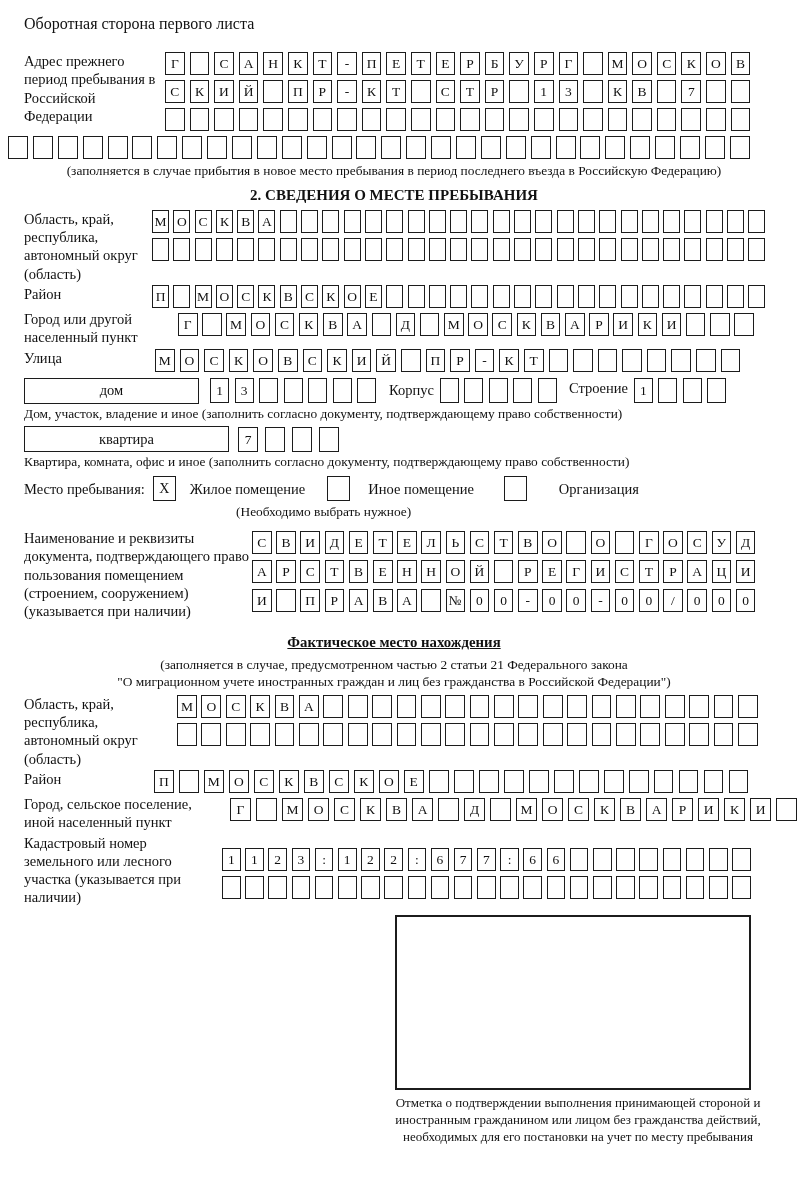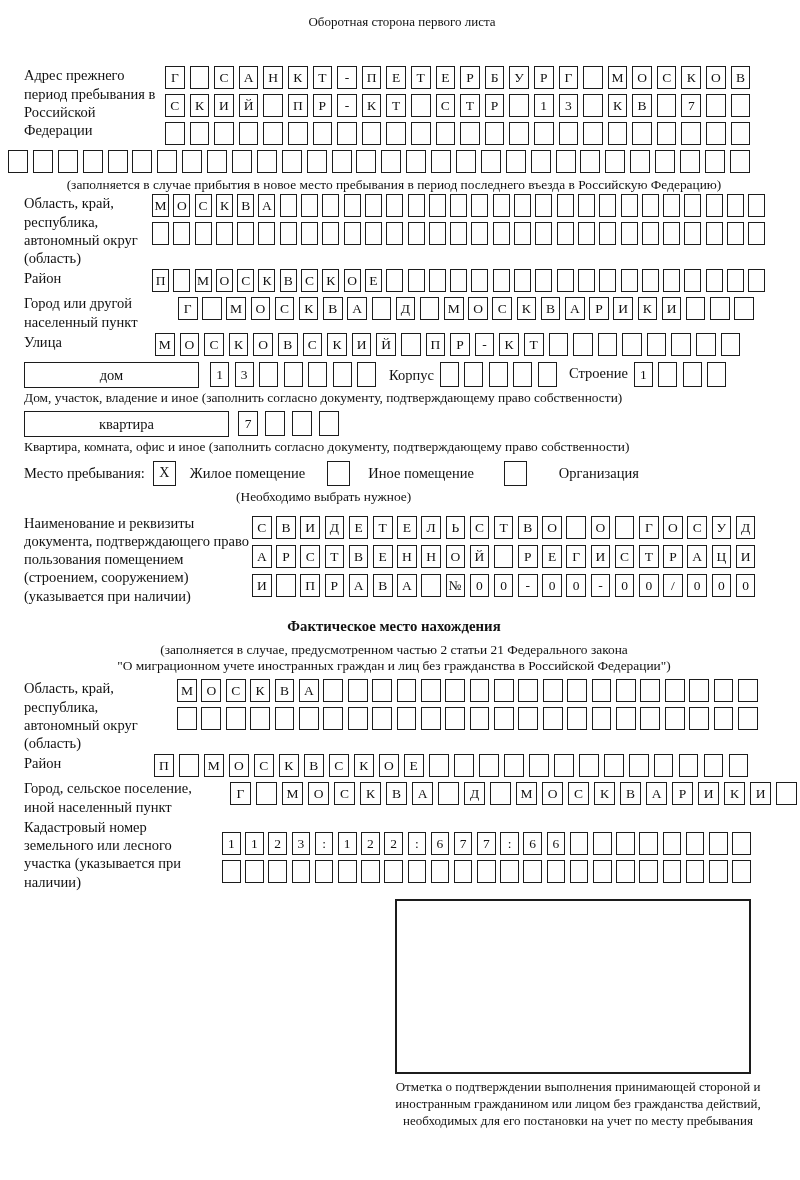--- a/index.html
+++ b/index.html
@@ -6,21 +6,21 @@
   .page{
     position:relative;
     width:800px;height:1180px;
     background:#fff;color:#111;
     font-family:"Liberation Serif","DejaVu Serif",serif;
     font-size:14.5px;line-height:1.26;
     overflow:hidden;
     box-sizing:border-box;
     padding:14px 0 0 24px;
   }
-  .hdr{width:756px;text-align:center;font-size:13px;margin-bottom:36px;}
+  .hdr{width:756px;text-align:left;font-size:16px;margin-bottom:18px;}
   .line{display:flex;align-items:flex-start;}
   .lbl{flex:0 0 auto;}
   .rows{display:flex;flex-direction:column;gap:5px;}
   .cells{display:flex;}
   .cell{
     box-sizing:border-box;flex:0 0 auto;
     height:23px;border:1.6px solid #1c1c1c;
     display:flex;align-items:center;justify-content:center;
     font-size:13.5px;background:#fff;
   }
@@ -32,21 +32,21 @@
   .c24g{gap:4.7px}   .c24g .cell{width:19.5px}
   .c24b{gap:4.6px}   .c24b .cell{width:19.8px}
   .c24r{gap:5.2px}   .c24r .cell{width:19.8px}
   .c22{gap:5px}      .c22 .cell{width:21px}
   .c23{gap:4.6px}    .c23 .cell{width:18.6px}
   .cS{gap:5.5px}     .cS .cell{width:19px;height:25px}
   .cK{gap:7px}       .cK .cell{width:20px;height:25px}
   .note{font-size:13.4px;}
   .center{text-align:center;}
   .h2{font-weight:bold;font-size:15px;text-align:center;width:740px;margin:6px 0 5px 0;}
-  .h3{font-weight:bold;font-size:14.8px;text-align:center;width:740px;margin:12px 0 6px 0;}
+  .h3{font-weight:bold;font-size:14.8px;text-align:center;width:740px;margin:12px 0 6px 0;text-decoration:underline;}
   .fieldbox{
     box-sizing:border-box;border:1.8px solid #1c1c1c;height:26px;
     display:flex;align-items:center;justify-content:center;font-size:14.5px;
   }
   .chk{
     box-sizing:border-box;width:23px;height:25px;border:1.7px solid #1c1c1c;
     display:flex;align-items:center;justify-content:center;font-size:14px;
   }
   .stampbox{
     box-sizing:border-box;border:2px solid #1c1c1c;
@@ -172,20 +172,21 @@
       <span class="cell"></span>
       <span class="cell"></span>
       <span class="cell"></span>
       <span class="cell"></span>
       <span class="cell"></span>
       <span class="cell"></span>
       <span class="cell"></span>
     </div>
   <div class="note center mt4" style="width:740px">(заполняется в случае прибытия в новое место пребывания в период последнего въезда в Российскую Федерацию)</div>
 
+  <div class="h2">2. СВЕДЕНИЯ О МЕСТЕ ПРЕБЫВАНИЯ</div>
 
   <div class="line">
     <div class="lbl" style="width:128px">Область, край, республика, автономный округ (область)</div>
     <div class="rows">
       <div class="cells c29">
           <span class="cell">М</span>
           <span class="cell">О</span>
           <span class="cell">С</span>
           <span class="cell">К</span>
           <span class="cell">В</span>
@@ -365,21 +366,21 @@
     <div style="margin:0 6px 4px 12px">Строение</div>
     <div class="cells cS">
         <span class="cell">1</span>
         <span class="cell"></span>
         <span class="cell"></span>
         <span class="cell"></span>
       </div>
   </div>
   <div class="note mt2">Дом, участок, владение и иное (заполнить согласно документу, подтверждающему право собственности)</div>
 
-  <div class="line mt4" style="">
+  <div class="line mt4" style="align-items:center">
     <div class="fieldbox" style="width:205px">квартира</div>
     <div class="cells cK" style="margin-left:9px">
         <span class="cell">7</span>
         <span class="cell"></span>
         <span class="cell"></span>
         <span class="cell"></span>
       </div>
   </div>
   <div class="note mt2">Квартира, комната, офис и иное (заполнить согласно документу, подтверждающему право собственности)</div>
 

